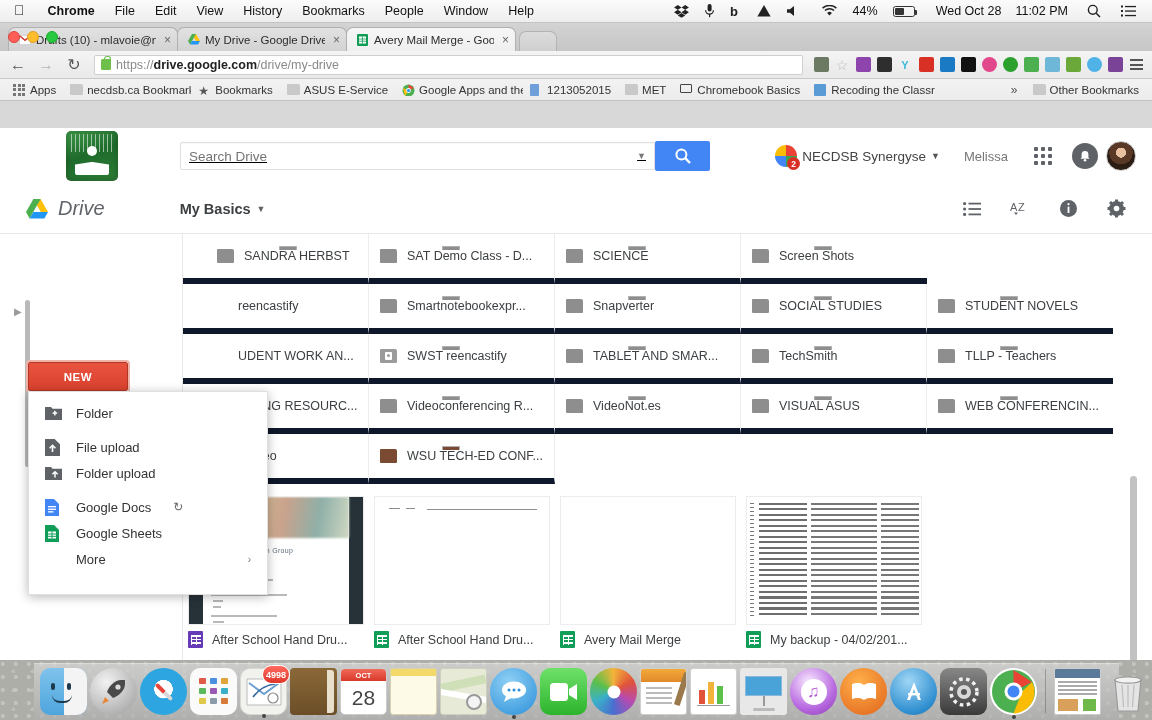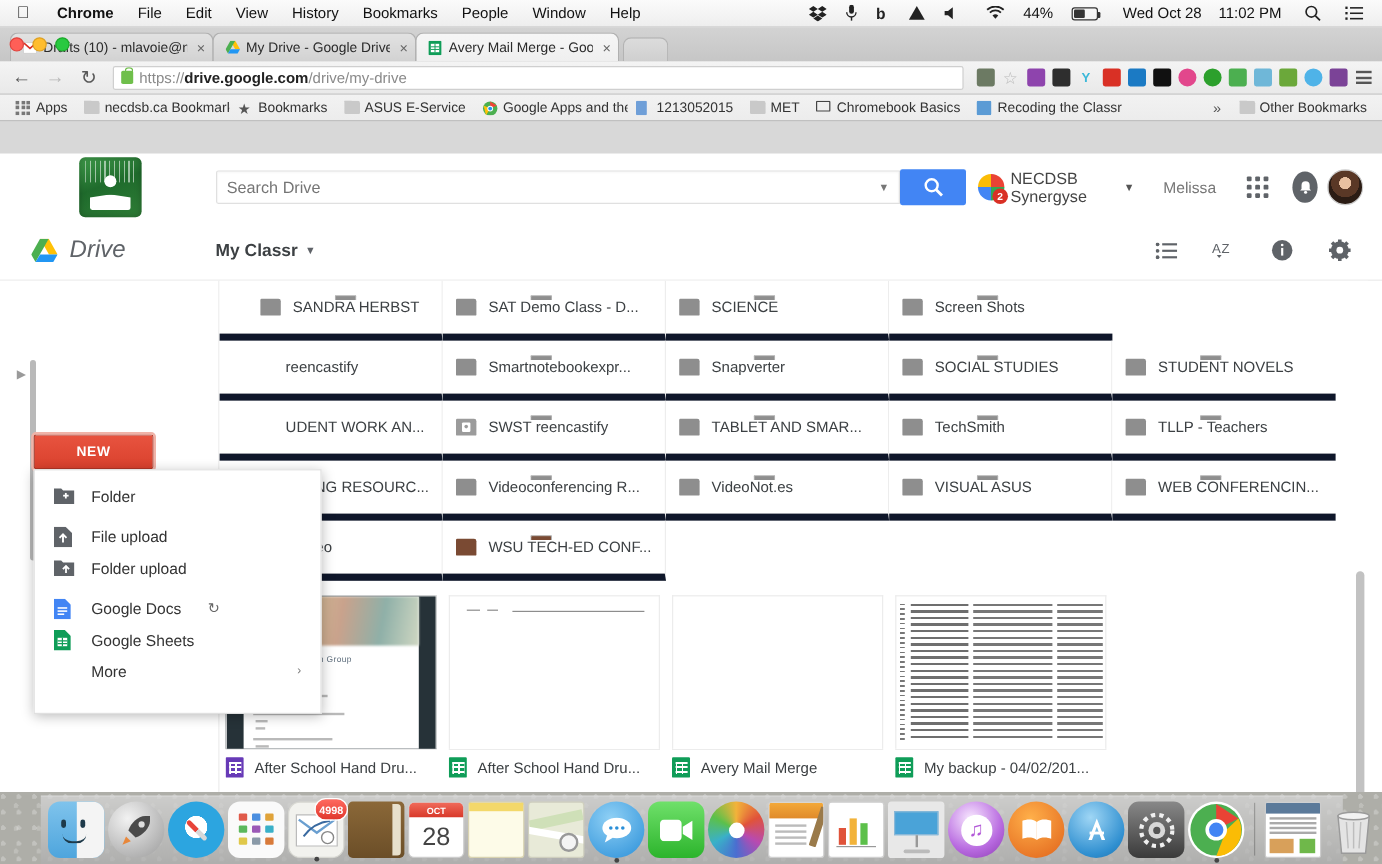--- a/index.html
+++ b/index.html
@@ -104,22 +104,22 @@
     position:relative; overflow:hidden;
     box-shadow:inset 0 0 6px rgba(0,0,0,.25);
   }
   .logoimg .bk{position:absolute;left:9px;bottom:6px;width:34px;height:13px;background:#fff;
                border-radius:2px; clip-path:polygon(0 20%,48% 0,52% 0,100% 20%,100% 100%,0 100%);}
   .logoimg .hd{position:absolute;left:21px;top:15px;width:10px;height:10px;border-radius:50%;background:#fff;}
   .logoimg .ry{position:absolute;left:5px;top:3px;width:42px;height:18px;
                background:repeating-linear-gradient(90deg,rgba(255,255,255,.55) 0 1px,transparent 1px 4px);}
   .searchwrap{ margin-left:62px; display:flex; align-items:center; }
   .searchbox{
-    width:570px;height:28px;background:#fff;border:1px solid #e0e0e0;border-radius:2px 0 0 2px;
-    display:flex;align-items:center;padding:0 8px; box-shadow:inset 0 1px 2px rgba(0,0,0,.04);
+    width:475px;height:28px;background:#fff;border:1px solid #e0e0e0;border-radius:2px 0 0 2px;
+    display:flex;align-items:center;padding:0 8px; box-shadow:inset 0 1px 2px rgba(0,0,0,.04);text-decoration:underline;
   }
   .searchbox input{
     flex:1;border:none;outline:none;font-size:13.5px;color:#333;background:transparent;
     font-family:"Liberation Sans",sans-serif;
   }
   .searchbox .caret{ color:#777;font-size:9px;}
   .searchbtn{
     width:55px;height:30px;background:#4285f4;border-radius:2px;
     display:flex;align-items:center;justify-content:center;cursor:pointer;
   }
@@ -559,21 +559,21 @@
           <span class="dlogo">
             <svg width="22" height="20" viewBox="0 0 22 20">
                 <path d="M7.4 0h7.2l7.4 13h-7.2z" fill="#ffc107"></path>
                 <path d="M7.4 0 0 13l3.6 6.4L14.6 0z" fill="#4caf50"></path>
                 <path d="M3.6 19.4h14.8L22 13H7.4z" fill="#2196f3"></path>
               </svg>
           </span>
           <span class="dtitle">Drive</span>
         </div>
         <div class="mydrive">
-          <span>My Classr</span>
+          <span>My Basics</span>
           <span class="cv">▼</span>
         </div>
         <div class="dtools">
           <div class="ti">
             <svg width="18" height="14" viewBox="0 0 18 14">
                 <g fill="#5f6368">
                   <circle cx="1.6" cy="1.6" r="1.6"></circle>
                   <rect x="5.5" y="0.7" width="12.5" height="1.8"></rect>
                   <circle cx="1.6" cy="7" r="1.6"></circle>
                   <rect x="5.5" y="6.1" width="12.5" height="1.8"></rect>

